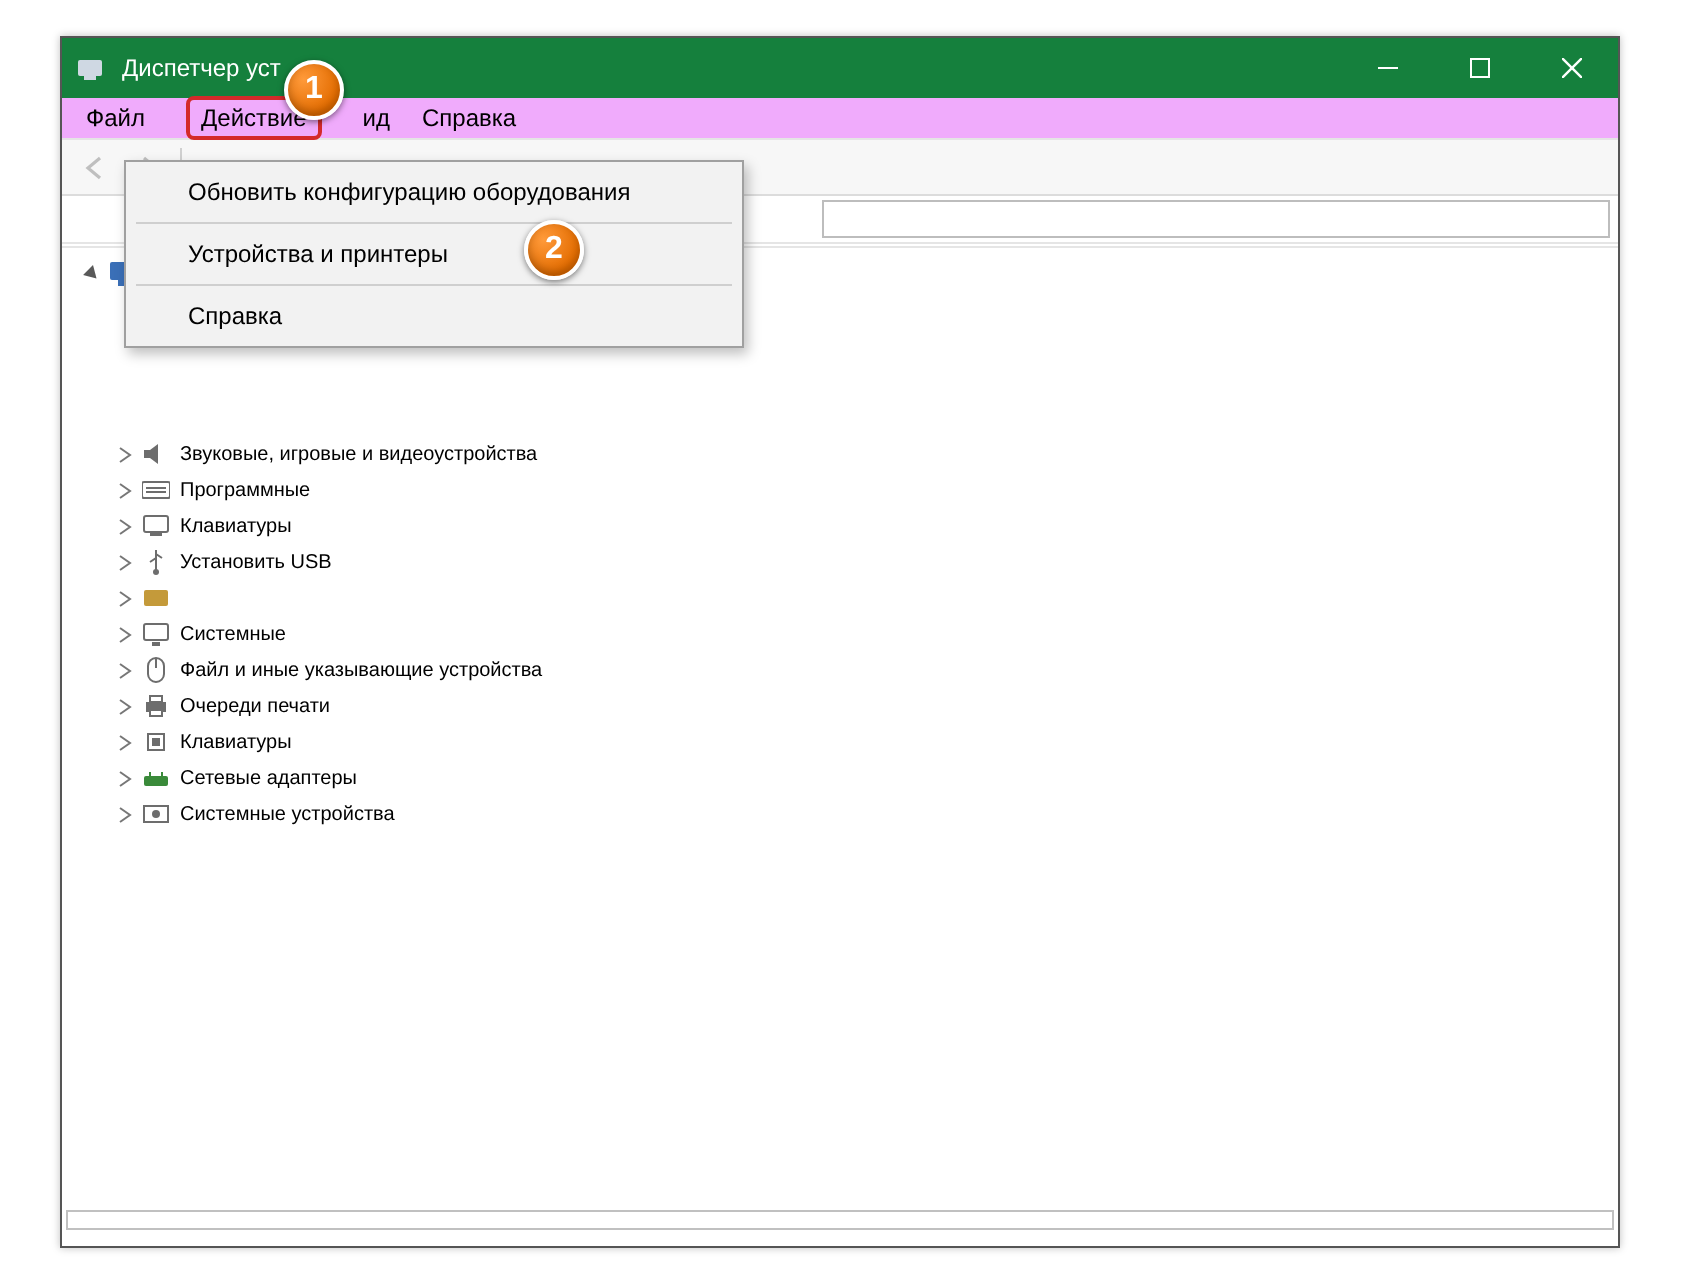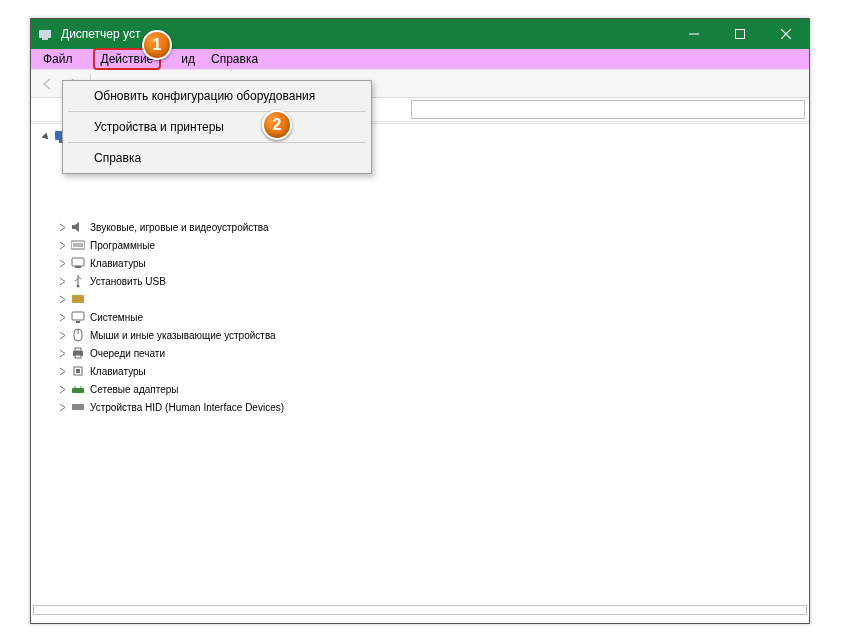--- a/index.html
+++ b/index.html
@@ -383,21 +383,21 @@
               <svg width="9" height="9">
                 <path d="M2 1 L7 4.5 L2 8" fill="none" stroke="#777" stroke-width="1"></path>
               </svg>
             </span>
           <span class="node-icon">
               <svg width="10" height="14">
                 <rect x="1" y="1" width="8" height="12" rx="4" fill="none" stroke="#6d6d6d"></rect>
                 <line x1="5" y1="1" x2="5" y2="6" stroke="#6d6d6d"></line>
               </svg>
             </span>
-          <span class="node-label">Мыши и иные указывающие устройства</span>
+          <span class="node-label">Файл и иные указывающие устройства</span>
         </div>
         <div class="node-row">
           <span class="expander">
               <svg width="9" height="9">
                 <path d="M2 1 L7 4.5 L2 8" fill="none" stroke="#777" stroke-width="1"></path>
               </svg>
             </span>
           <span class="node-icon">
               <svg width="14" height="12">
                 <rect x="2" y="4" width="10" height="5" fill="#6d6d6d"></rect>
@@ -437,24 +437,25 @@
           <span class="node-label">Сетевые адаптеры</span>
         </div>
         <div class="node-row">
           <span class="expander">
               <svg width="9" height="9">
                 <path d="M2 1 L7 4.5 L2 8" fill="none" stroke="#777" stroke-width="1"></path>
               </svg>
             </span>
           <span class="node-icon">
               <svg width="14" height="12">
-                <rect x="1" y="3" width="12" height="6" rx="1" fill="#888"></rect>
-              </svg>
-            </span>
-          <span class="node-label">Устройства HID (Human Interface Devices)</span>
+                <rect x="1" y="2" width="12" height="8" fill="none" stroke="#6d6d6d"></rect>
+                <circle cx="7" cy="6" r="2" fill="#6d6d6d"></circle>
+              </svg>
+            </span>
+          <span class="node-label">Системные устройства</span>
         </div>
       </div>
     </div>
     <div class="status-strip"></div>
   </div>
 
 </div>
 
 <div class="dropdown">
   <div class="dd-item">Обновить конфигурацию оборудования</div>

